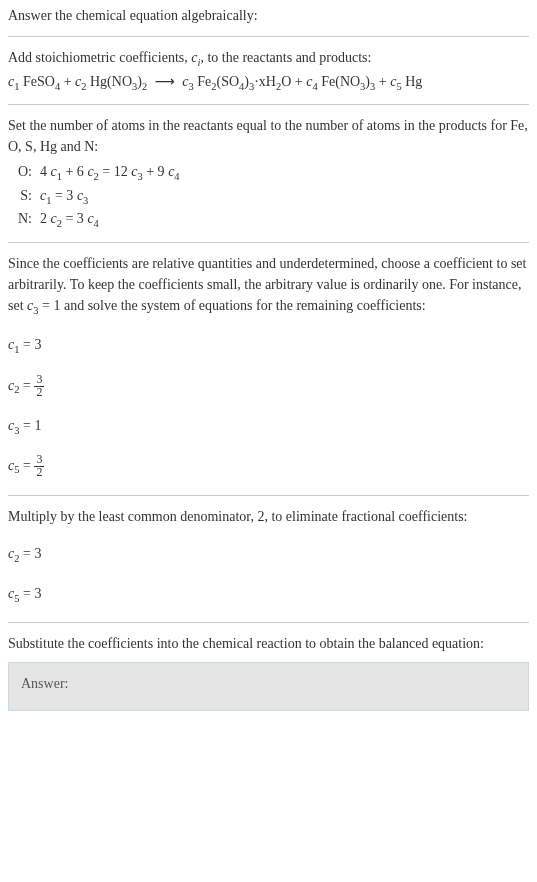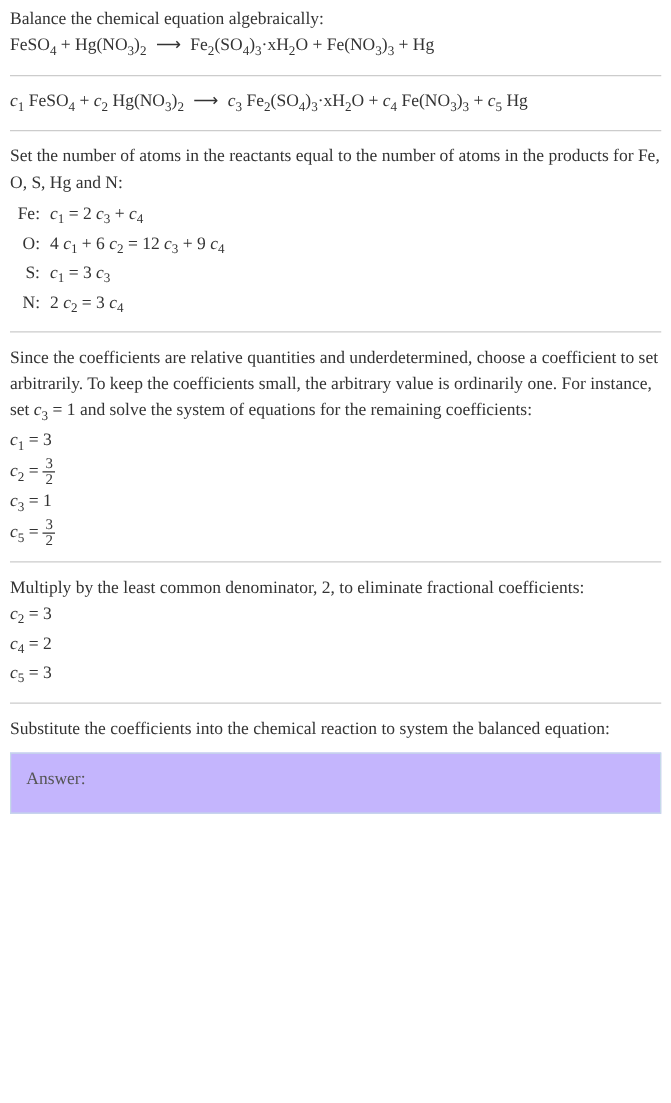--- a/index.html
+++ b/index.html
@@ -39,82 +39,76 @@
     }
     .eq-label {
       width: 32px;
       text-align: right;
       padding-right: 8px;
     }
     .eq-value {
       flex: 1;
     }
     .coef-line {
-      margin: 0 0;
+      margin: 16px 0;
     }
     .frac {
       display: inline-flex;
       flex-direction: column;
       vertical-align: middle;
       text-align: center;
       font-size: 0.85em;
       line-height: 1;
     }
     .frac .num {
       border-bottom: 1px solid #333;
       padding: 0 2px;
     }
     .frac .den {
       padding: 0 2px;
     }
     .answer-box {
-      background: #c4b5fd;
+      background: #e5e5e5;
       border: 1px solid #c5d9e8;
       padding: 10px 12px;
       margin-top: 8px;
     }
     .answer-label {
       color: #555;
       margin-bottom: 6px;
     }
     .answer-eq {
       padding-left: 24px;
     }
     .arrow {
       display: inline-block;
       margin: 0 4px;
     }
   </style>
 </head>
 <body>
 
 <div class="section">
-  <div>Balance the chemical equation algebraically:</div>
-  <div>
-    FeSO<span class="sub">4</span> + Hg(NO<span class="sub">3</span>)<span class="sub">2</span> <span class="arrow">⟶</span> Fe<span class="sub">2</span>(SO<span class="sub">4</span>)<span class="sub">3</span>·xH<span class="sub">2</span>O + Fe(NO<span class="sub">3</span>)<span class="sub">3</span> + Hg
-  </div>
+  <div>Answer the chemical equation algebraically:</div>
 </div>
 
 <hr class="hr">
 
 <div class="section">
+  <div>Add stoichiometric coefficients, <span class="ital">c<span class="sub">i</span></span>, to the reactants and products:</div>
   <div>
     <span class="ital">c</span><span class="sub">1</span> FeSO<span class="sub">4</span> + <span class="ital">c</span><span class="sub">2</span> Hg(NO<span class="sub">3</span>)<span class="sub">2</span> <span class="arrow">⟶</span> <span class="ital">c</span><span class="sub">3</span> Fe<span class="sub">2</span>(SO<span class="sub">4</span>)<span class="sub">3</span>·xH<span class="sub">2</span>O + <span class="ital">c</span><span class="sub">4</span> Fe(NO<span class="sub">3</span>)<span class="sub">3</span> + <span class="ital">c</span><span class="sub">5</span> Hg
   </div>
 </div>
 
 <hr class="hr">
 
 <div class="section">
   <div>Set the number of atoms in the reactants equal to the number of atoms in the products for Fe, O, S, Hg and N:</div>
   <div class="eq-table">
-    <div class="eq-row">
-      <div class="eq-label">Fe:</div>
-      <div class="eq-value"><span class="ital">c</span><span class="sub">1</span> = 2 <span class="ital">c</span><span class="sub">3</span> + <span class="ital">c</span><span class="sub">4</span></div>
-    </div>
     <div class="eq-row">
       <div class="eq-label">O:</div>
       <div class="eq-value">4 <span class="ital">c</span><span class="sub">1</span> + 6 <span class="ital">c</span><span class="sub">2</span> = 12 <span class="ital">c</span><span class="sub">3</span> + 9 <span class="ital">c</span><span class="sub">4</span></div>
     </div>
     <div class="eq-row">
       <div class="eq-label">S:</div>
       <div class="eq-value"><span class="ital">c</span><span class="sub">1</span> = 3 <span class="ital">c</span><span class="sub">3</span></div>
     </div>
     <div class="eq-row">
       <div class="eq-label">N:</div>
@@ -140,26 +134,25 @@
         </span></div>
   </div>
 </div>
 
 <hr class="hr">
 
 <div class="section">
   <div>Multiply by the least common denominator, 2, to eliminate fractional coefficients:</div>
   <div>
     <div class="coef-line"><span class="ital">c</span><span class="sub">2</span> = <span>3</span></div>
-    <div class="coef-line"><span class="ital">c</span><span class="sub">4</span> = <span>2</span></div>
     <div class="coef-line"><span class="ital">c</span><span class="sub">5</span> = <span>3</span></div>
   </div>
 </div>
 
 <hr class="hr">
 
 <div class="section">
-  <div>Substitute the coefficients into the chemical reaction to system the balanced equation:</div>
+  <div>Substitute the coefficients into the chemical reaction to obtain the balanced equation:</div>
 </div>
 
 <div class="answer-box">
   <div class="answer-label">Answer:</div>
 </div>
 
 </body></html>

